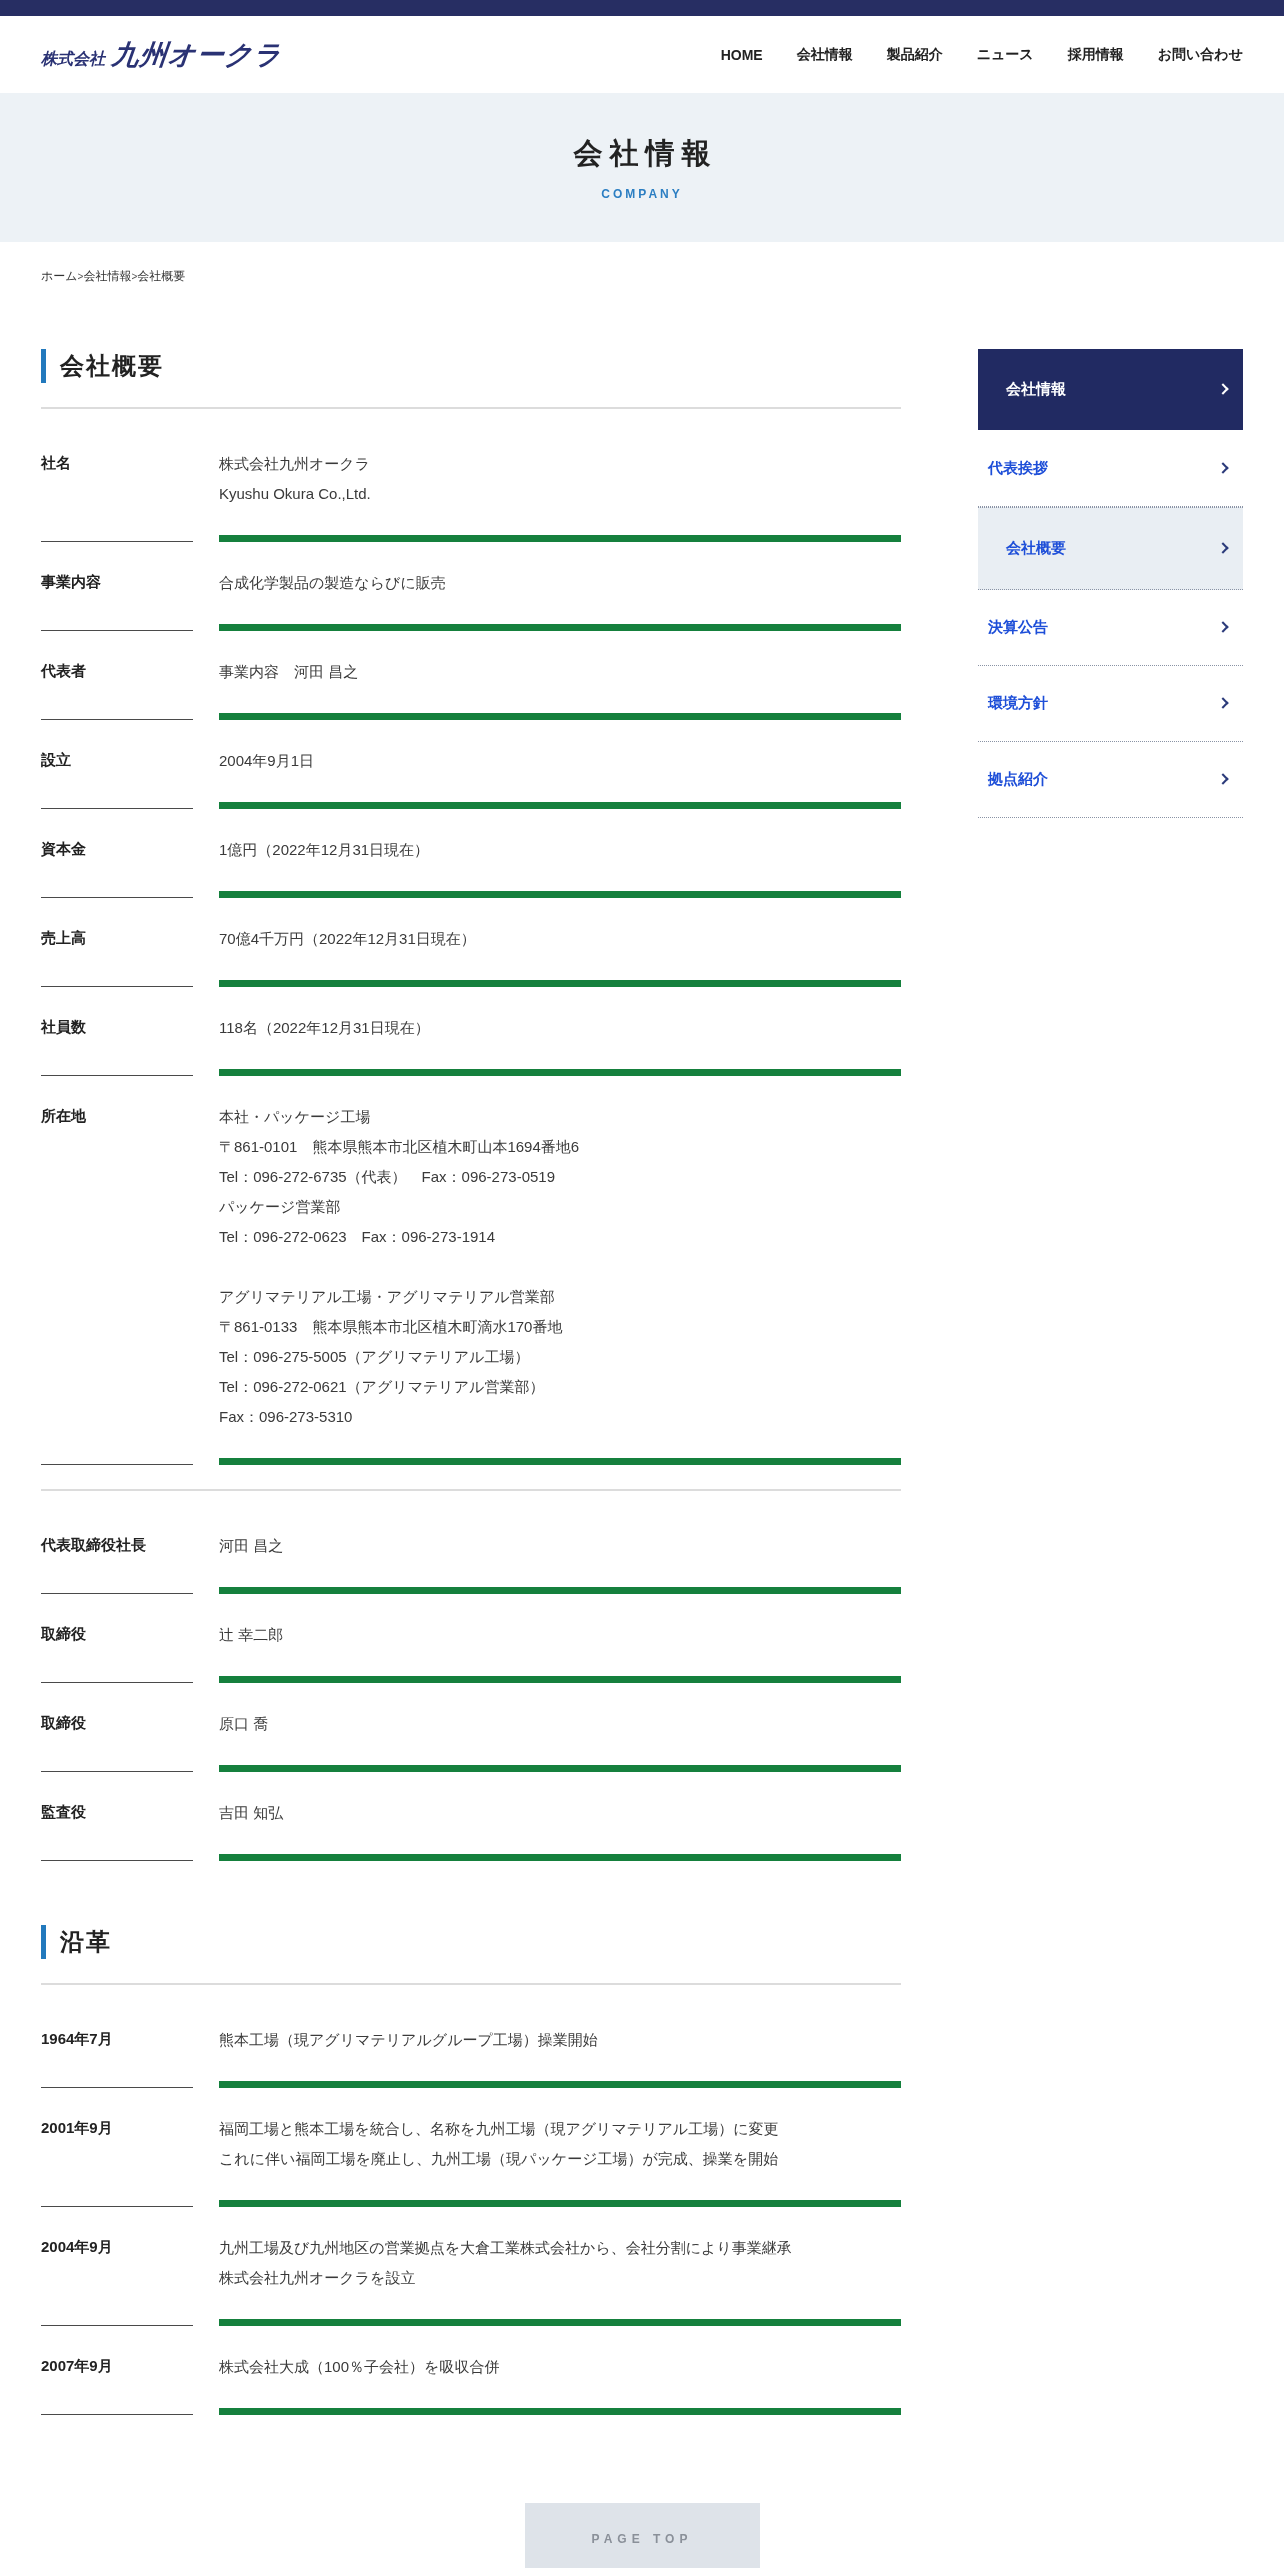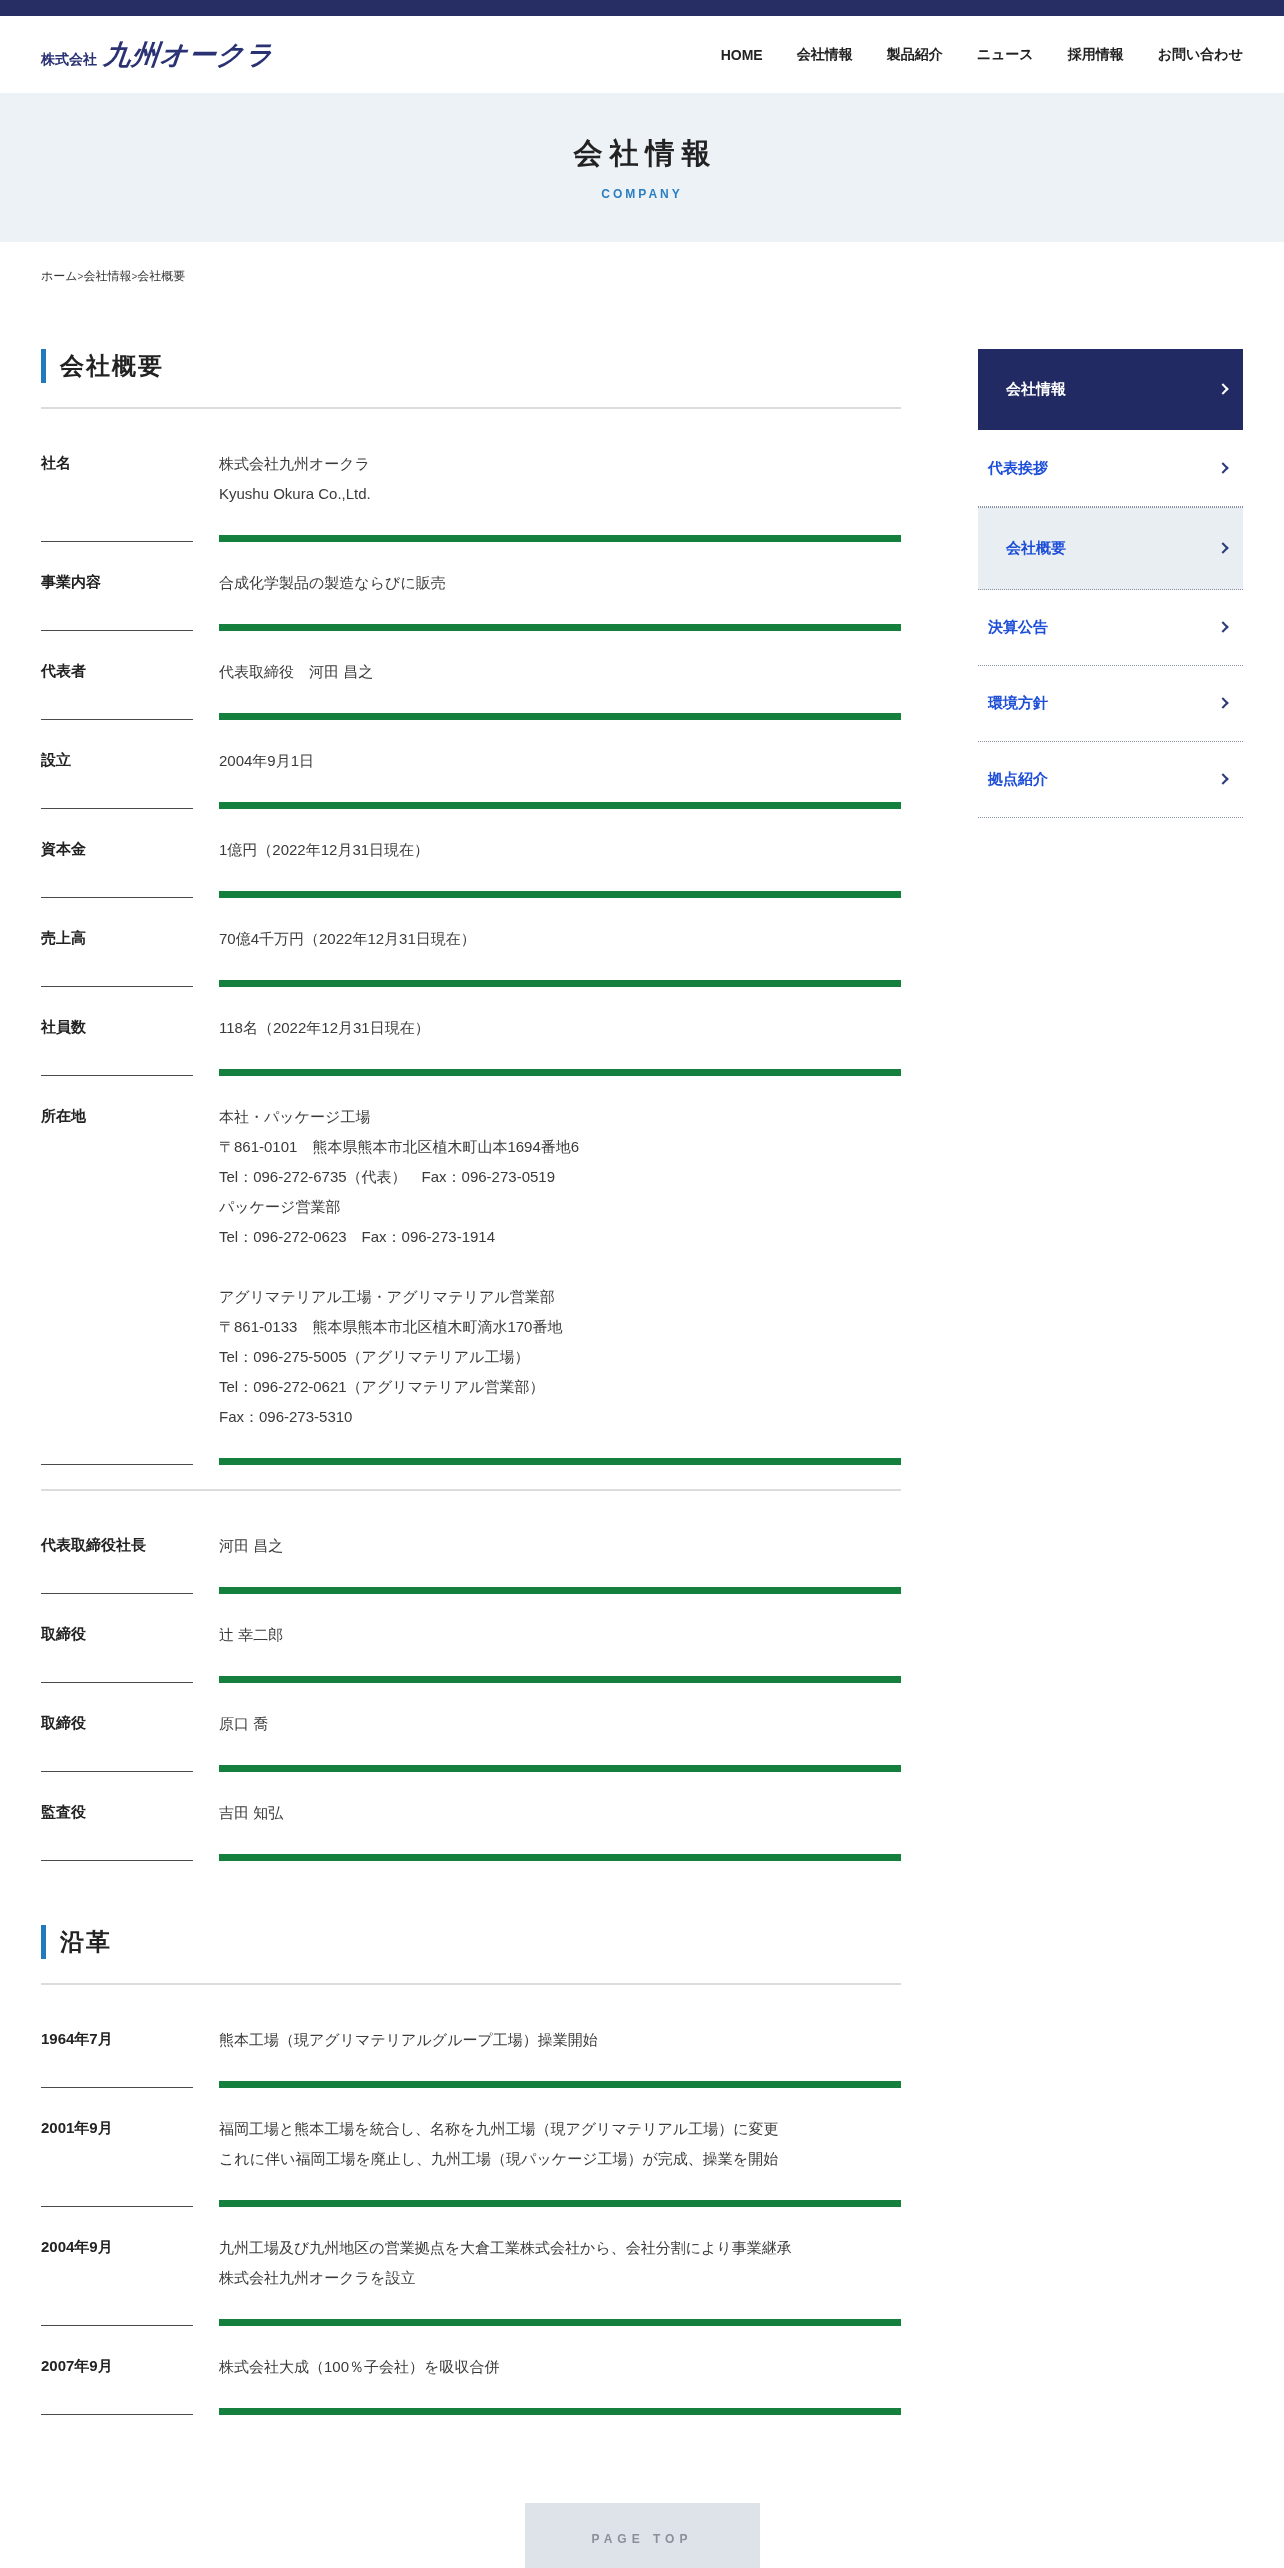--- a/index.html
+++ b/index.html
@@ -12,21 +12,21 @@
     color: #333;
   }
   
   .topbar { height: 16px; background: #272e63; }
   .header {
     height: 77px; background: #fff;
     display: flex; align-items: center;
     padding: 0 41px;
   }
   .logo { display: flex; align-items: baseline; gap: 7px; color: #2a3274; cursor: pointer; }
-  .logo-small { font-size: 14px; font-weight: bold; }
+  .logo-small { font-size: 16px; font-weight: bold; font-style: italic; }
   .logo-main  { font-size: 27px; font-weight: bold; font-style: italic; letter-spacing: 1px; transform: skewX(-6deg); }
   .gnav { margin-left: auto; display: flex; align-items: center; gap: 34px; }
   .gnav-item { font-size: 14px; font-weight: bold; color: #222; cursor: pointer; white-space: nowrap; }
   
   .hero {
     height: 149px; background: #edf2f6;
     display: flex; flex-direction: column; align-items: center; justify-content: center;
   }
   .hero-title { font-size: 29px; font-weight: bold; color: #222; letter-spacing: 7px; text-indent: 7px; }
   .hero-sub   { margin-top: 13px; font-size: 12px; font-weight: bold; color: #2b7ec2; letter-spacing: 3px; }
@@ -141,21 +141,21 @@
         <div class="d-label">社名</div>
         <div class="d-value">株式会社九州オークラ
 Kyushu Okura Co.,Ltd.</div>
       </div>
       <div class="d-row">
         <div class="d-label">事業内容</div>
         <div class="d-value">合成化学製品の製造ならびに販売</div>
       </div>
       <div class="d-row">
         <div class="d-label">代表者</div>
-        <div class="d-value">代表取締役　河田 昌之</div>
+        <div class="d-value">事業内容　河田 昌之</div>
       </div>
       <div class="d-row">
         <div class="d-label">設立</div>
         <div class="d-value">2004年9月1日</div>
       </div>
       <div class="d-row">
         <div class="d-label">資本金</div>
         <div class="d-value">1億円（2022年12月31日現在）</div>
       </div>
       <div class="d-row">

